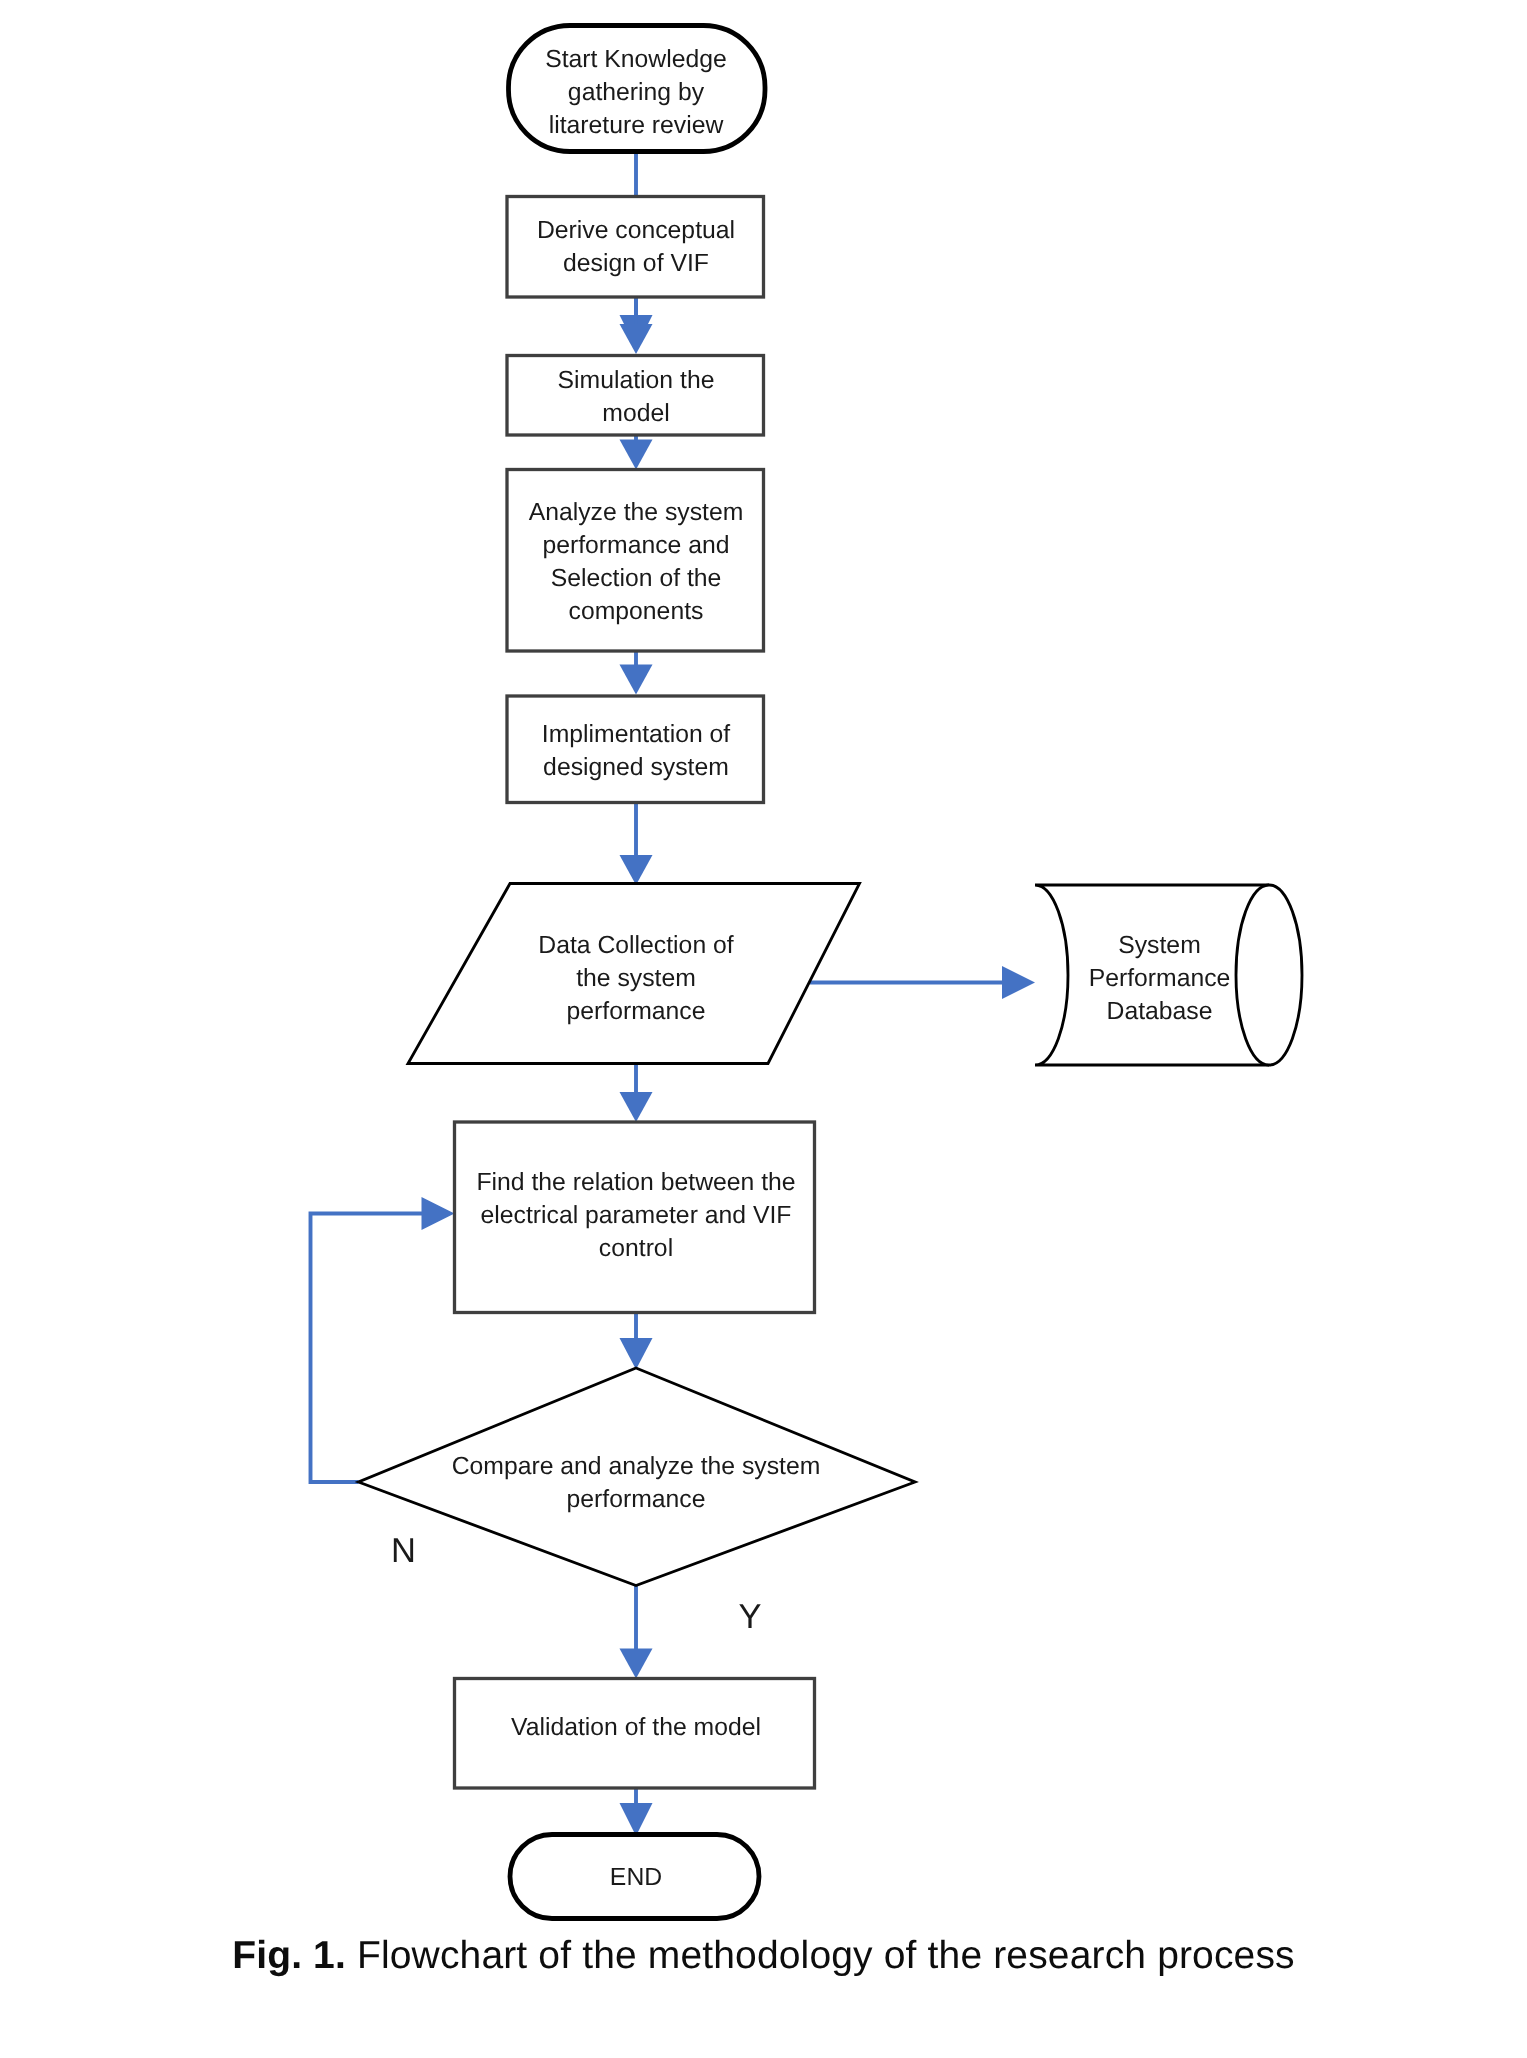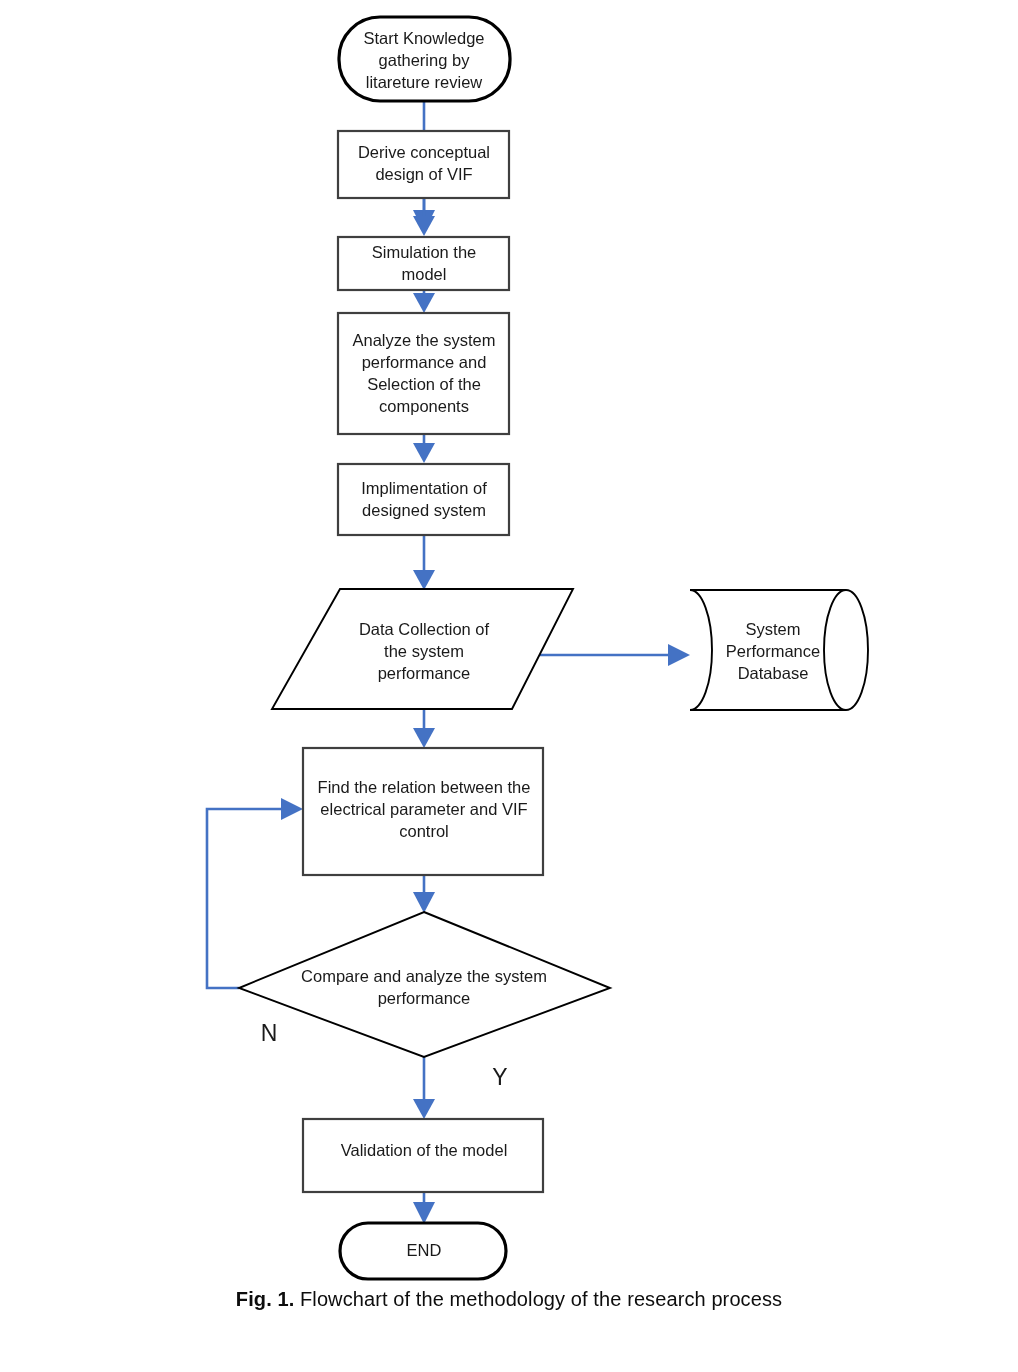--- a/index.html
+++ b/index.html
@@ -69,21 +69,21 @@
     fill: #4472c4;
     stroke: none;
   }
   .caption {
     position: absolute;
     left: 0;
     top: 1288px;
     width: 1018px;
     text-align: center;
     font-family: "Liberation Sans", sans-serif;
-    font-size: 20px;
+    font-size: 26px;
     color: #0d0d0d;
     letter-spacing: 0.1px;
   }
   .caption .caption-prefix {
     font-weight: bold;
   }
   .caption .caption-text {
     font-weight: normal;
   }
 </style>

